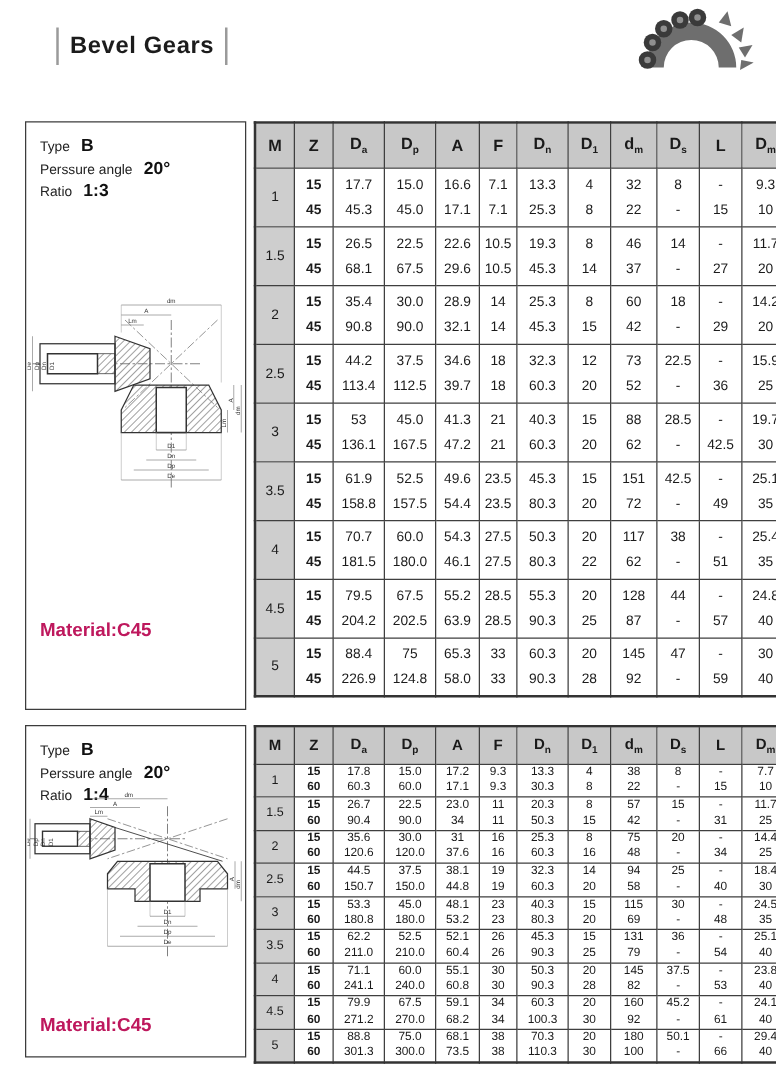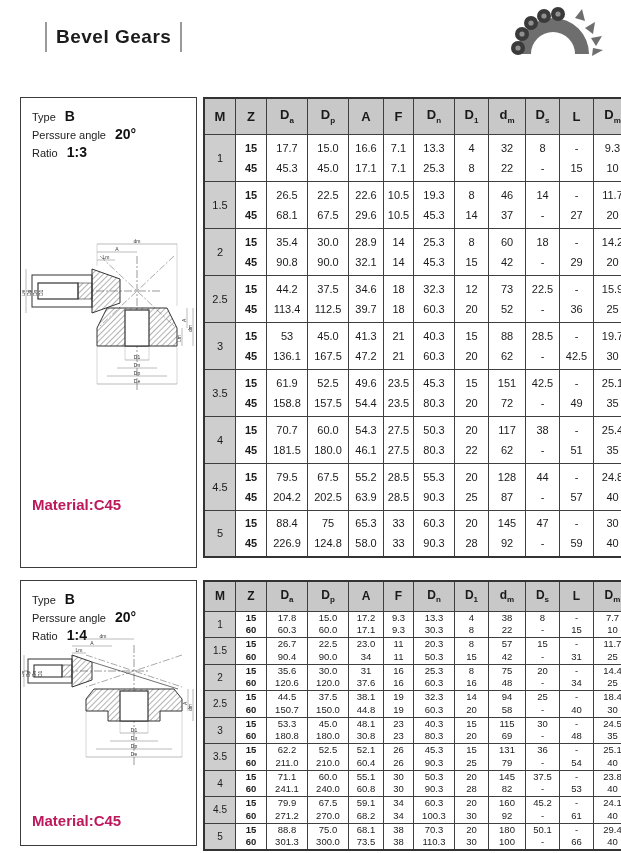--- a/index.html
+++ b/index.html
@@ -895,21 +895,21 @@
           <td>
             <div class="ln">53.3</div>
             <div class="ln">180.8</div>
           </td>
           <td>
             <div class="ln">45.0</div>
             <div class="ln">180.0</div>
           </td>
           <td>
             <div class="ln">48.1</div>
-            <div class="ln">30.8</div>
+            <div class="ln">53.2</div>
           </td>
           <td>
             <div class="ln">23</div>
             <div class="ln">23</div>
           </td>
           <td>
             <div class="ln">40.3</div>
             <div class="ln">80.3</div>
           </td>
           <td>

